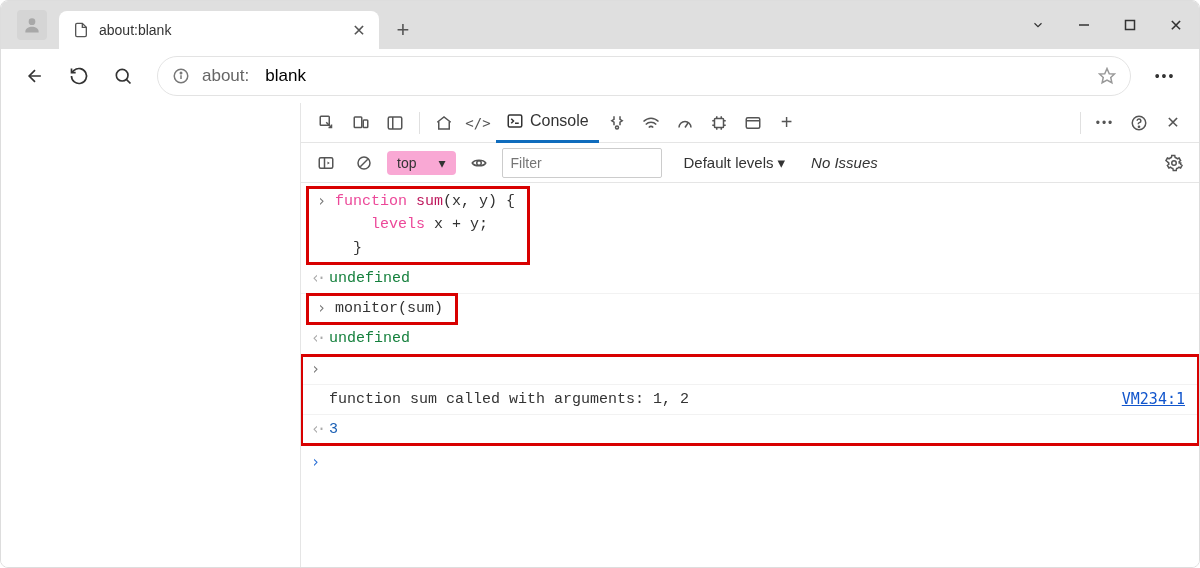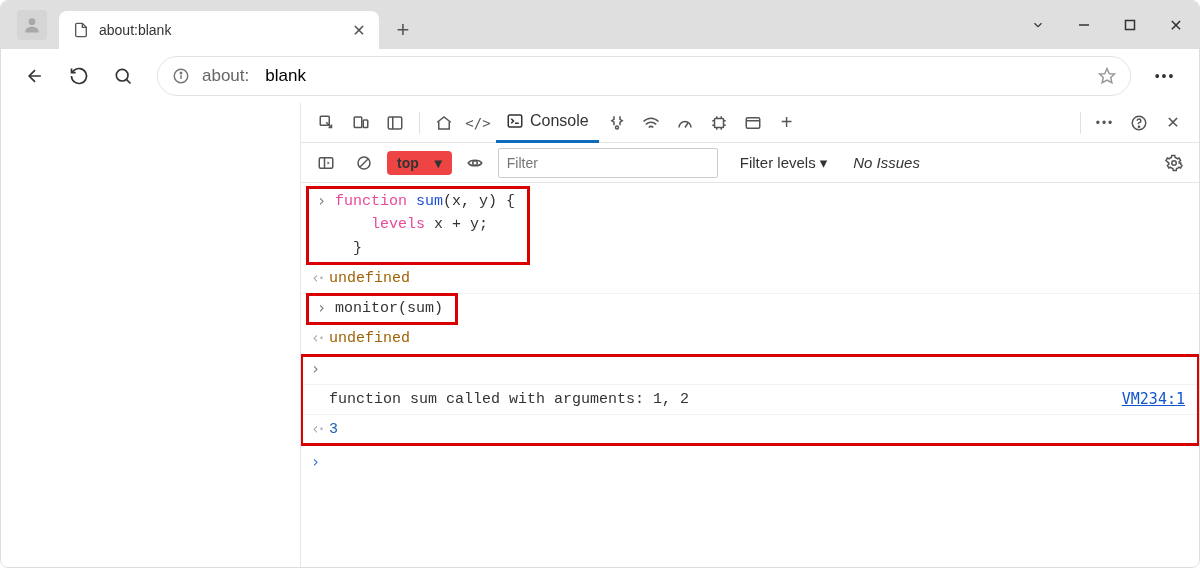--- a/index.html
+++ b/index.html
@@ -36,36 +36,36 @@
 .dt-tabs { height: 40px; border-bottom: 1px solid #e5e5e5; display: flex; align-items: center; padding: 0 10px; gap: 2px; }
 .dt-icn { width: 32px; height: 32px; display: flex; align-items: center; justify-content: center; color: #555; border-radius: 4px; }
 .dt-sep { width: 1px; height: 22px; background: #e0e0e0; margin: 0 6px; }
 .dt-tab { display: flex; align-items: center; gap: 6px; padding: 0 10px; height: 40px; font-size: 16px; color: #333; }
 .dt-tab.active { border-bottom: 3px solid #0f6cbd; }
 .dt-right { margin-left: auto; display: flex; align-items: center; gap: 2px; }
 
 
 .con-bar { height: 40px; border-bottom: 1px solid #e5e5e5; display: flex; align-items: center; padding: 0 10px; gap: 8px; }
 .con-btn { width: 30px; height: 30px; display:flex; align-items:center; justify-content:center; color:#555; border-radius:4px; }
-.ctx-select { background: #ef4444; border-radius: 4px; padding: 4px 10px; font-size: 14px; display: flex; align-items: center; gap: 16px; font-weight: bold; }
-.filter-input { border: 1px solid #ccc; height: 30px; width: 220px; padding: 0 8px; font-size: 14px; color: #888; border-radius: 2px; }
+.ctx-select { background: #f9a8d4; border-radius: 4px; padding: 4px 10px; font-size: 14px; display: flex; align-items: center; gap: 22px; }
+.filter-input { border: 1px solid #ccc; height: 30px; width: 160px; padding: 0 8px; font-size: 14px; color: #888; border-radius: 2px; }
 .levels { font-size: 15px; color: #333; margin-left: 14px; display:flex; align-items:center; gap:4px; }
 .noissues { font-size: 15px; color: #333; margin-left: 18px; font-style: italic; }
 .gear { margin-left: auto; }
 
 
 .con-body { flex: 1; font-family: Consolas, "Courier New", monospace; font-size: 15px; line-height: 1.55; overflow: auto; padding-top: 4px; }
 .row { display: flex; align-items: flex-start; padding: 3px 14px 3px 10px; border-bottom: 1px solid #f2f2f2; }
 .gutter { width: 18px; flex-shrink: 0; color: #888; font-family: Consolas, monospace; text-align: left; }
 .gutter.in::before { content: "\203A"; color: #777; }
 .gutter.out::before { content: "\2039\00B7"; color: #aaa; letter-spacing:-3px; }
 .code { white-space: pre; flex: 1; }
-.undef { color: #a16207; }
+.undef { color: #15803d; }
 .kw { color: #ec4899; }
-.fn { color: #1d4ed8; }
+.fn { color: #be185d; }
 .num { color: #1a5fb4; }
 .result-num { color: #1a5fb4; }
 .link { margin-left: auto; color: #1155cc; text-decoration: underline; font-family: Consolas, monospace; }
 
 .hl-red { outline: 3px solid #d80000; outline-offset: -2px; }
 
 .prompt-row { padding: 6px 14px 6px 10px; display:flex; }
 .prompt-row .gutter { color: #2a6fd6; }
 .prompt-row .gutter::before { content: "\203A"; color: #2a6fd6; }
 
@@ -265,21 +265,21 @@
           <span>▾</span>
         </div>
         <div class="con-btn">
             <svg width="18" height="18" viewBox="0 0 24 24" fill="none" stroke="#555" stroke-width="2">
               <circle cx="12" cy="12" r="3"></circle>
               <path d="M3 12c3-5 15-5 18 0-3 5-15 5-18 0z"></path>
             </svg>
           </div>
         <input class="filter-input" placeholder="Filter" style="">
         <div class="levels">
-            <span>Filter levels</span> 
+            <span>Default levels</span> 
             <span>▾</span>
           </div>
         <div class="noissues">No Issues</div>
         <div class="con-btn gear">
             <svg width="18" height="18" viewBox="0 0 24 24" fill="none" stroke="#555" stroke-width="2">
               <circle cx="12" cy="12" r="3"></circle>
               <path d="M19 12a7 7 0 0 0-.2-1.7l2-1.5-2-3.4-2.3 1a7 7 0 0 0-3-1.7L13 2h-4l-.5 2.7a7 7 0 0 0-3 1.7l-2.3-1-2 3.4 2 1.5A7 7 0 0 0 5 12c0 .6.1 1.1.2 1.7l-2 1.5 2 3.4 2.3-1a7 7 0 0 0 3 1.7L11 22h4l.5-2.7a7 7 0 0 0 3-1.7l2.3 1 2-3.4-2-1.5c.1-.6.2-1.1.2-1.7z"></path>
             </svg>
           </div>
       </div>

